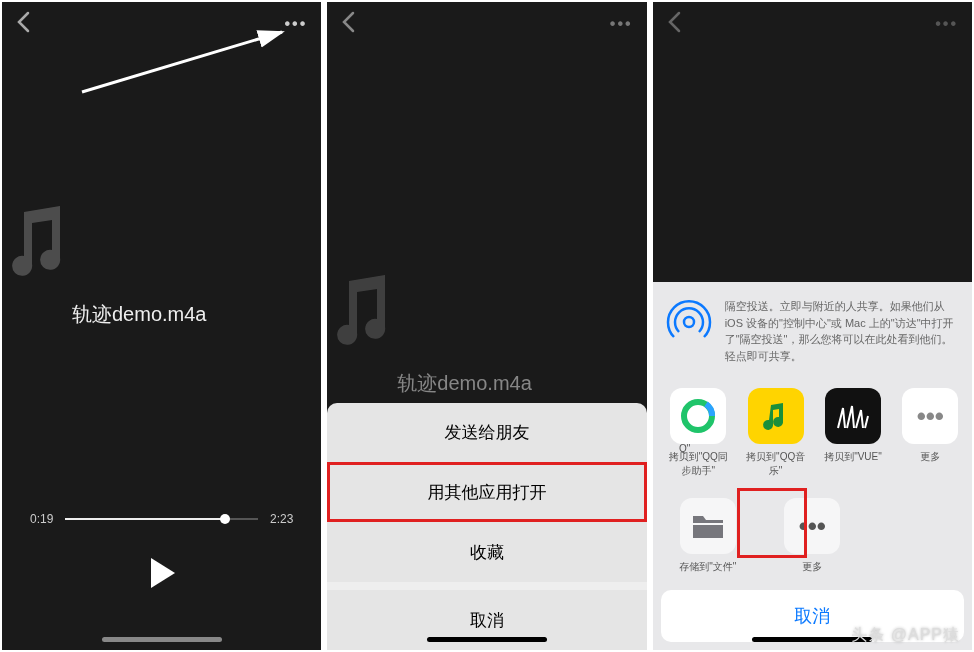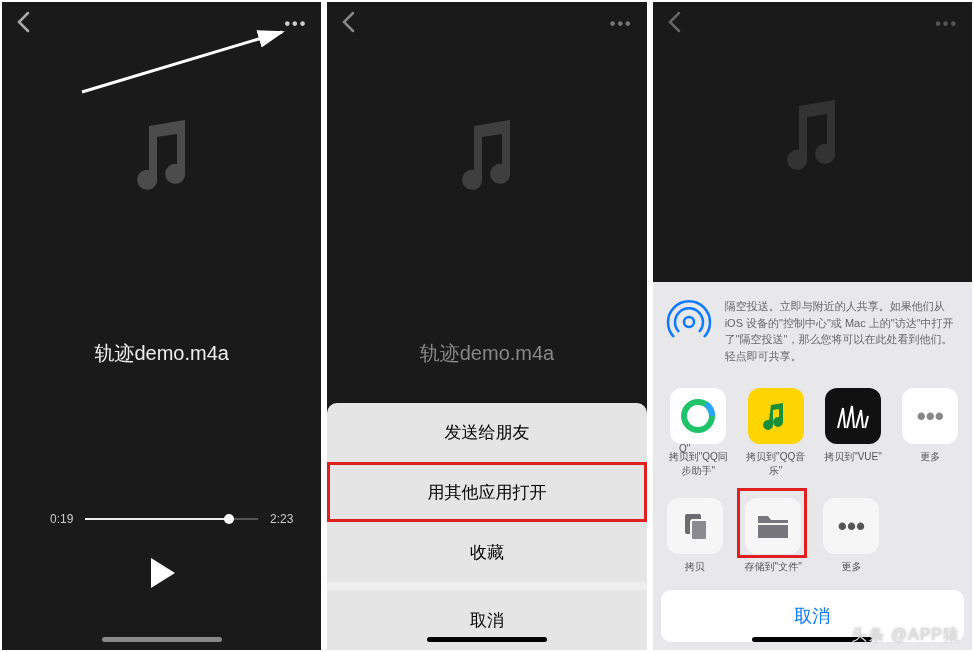--- a/index.html
+++ b/index.html
@@ -2,25 +2,25 @@
 <html><head>
 <meta charset="utf-8">
 <style>
 * { margin:0; padding:0; box-sizing:border-box; font-family:-apple-system,"PingFang SC",sans-serif; }
 body { background:#fff; width:974px; height:652px; display:flex; gap:6px; padding:2px; }
 .screen { flex:1; background:#1a1a1a; border-radius:0; position:relative; overflow:hidden; color:#fff; display:flex; flex-direction:column; }
 .topbar { height:44px; display:flex; align-items:center; padding:0 14px; }
 .back { color:#888; }
 .spacer { flex:1; }
 .more { color:#ccc; font-weight:bold; letter-spacing:2px; font-size:16px; }
-.music-area { flex:1; display:flex; flex-direction:column; align-items:center; justify-content:flex-start; padding-top:70px; }
+.music-area { flex:1; display:flex; flex-direction:row; align-items:center; justify-content:flex-start; padding-top:70px; }
 .music-icon { margin-bottom:140px; opacity:.22; }
 .filename { font-size:20px; color:#eee; font-weight:500; }
 .player { padding:0 28px 60px 28px; }
-.time-row { display:flex; align-items:center; gap:12px; font-size:12px; color:#ccc;margin-left:20px; }
+.time-row { display:flex; align-items:center; gap:12px; font-size:12px; color:#ccc; }
 .track { flex:1; height:2px; background:#555; position:relative; }
 .track-fill { height:2px; background:#eee; position:absolute; left:0; top:0; width:83%; }
 .thumb { width:10px; height:10px; border-radius:50%; background:#fff; position:absolute; top:-4px; left:83%; transform:translateX(-50%); }
 .play-btn { margin:30px auto 0; display:flex; justify-content:center; }
 .home-ind { width:120px; height:5px; border-radius:3px; background:#888; position:absolute; bottom:8px; left:50%; transform:translateX(-50%); }
 .arrow { position:absolute; pointer-events:none; }
 
 .sheet1 { position:absolute; bottom:0; left:0; right:0; background:#e5e5e5; color:#000; border-top-left-radius:10px; border-top-right-radius:10px; }
 .sheet1 .opt { text-align:center; padding:18px 0; font-size:17px; border-top:1px solid #e5e5e5; }
 .sheet1 .opt:first-child { border-top:none; }
@@ -177,29 +177,20 @@
       </div>
       <div class="app-item">
         <div class="app-ic white" style="font-size:26px;color:#888;font-weight:bold;">•••</div>
         <span>更多</span>
       </div>
     </div>
 
     <div class="act-row" style="position:relative">
       <div class="act-item">
         <div class="act-ic">
-          <svg width="32" height="32" viewBox="0 0 32 32">
-              <rect x="6" y="4" width="16" height="20" rx="2" fill="#6b6b70"></rect>
-              <rect x="12" y="10" width="16" height="20" rx="2" fill="#8a8a90" stroke="#f6f6f7" stroke-width="2"></rect>
-            </svg>
-        </div>
-        <span>拷贝</span>
-      </div>
-      <div class="act-item">
-        <div class="act-ic">
           <svg width="34" height="28" viewBox="0 0 34 28">
               <path d="M2 4 L12 4 L15 8 L32 8 L32 26 L2 26 Z" fill="#76767c"></path>
               <rect x="2" y="11" width="30" height="2" fill="#f6f6f7"></rect>
             </svg>
         </div>
         <span>存储到"文件"</span>
       </div>
       <div class="act-item">
         <div class="act-ic" style="font-size:26px;color:#555;font-weight:bold;">•••</div>
         <span>更多</span>

